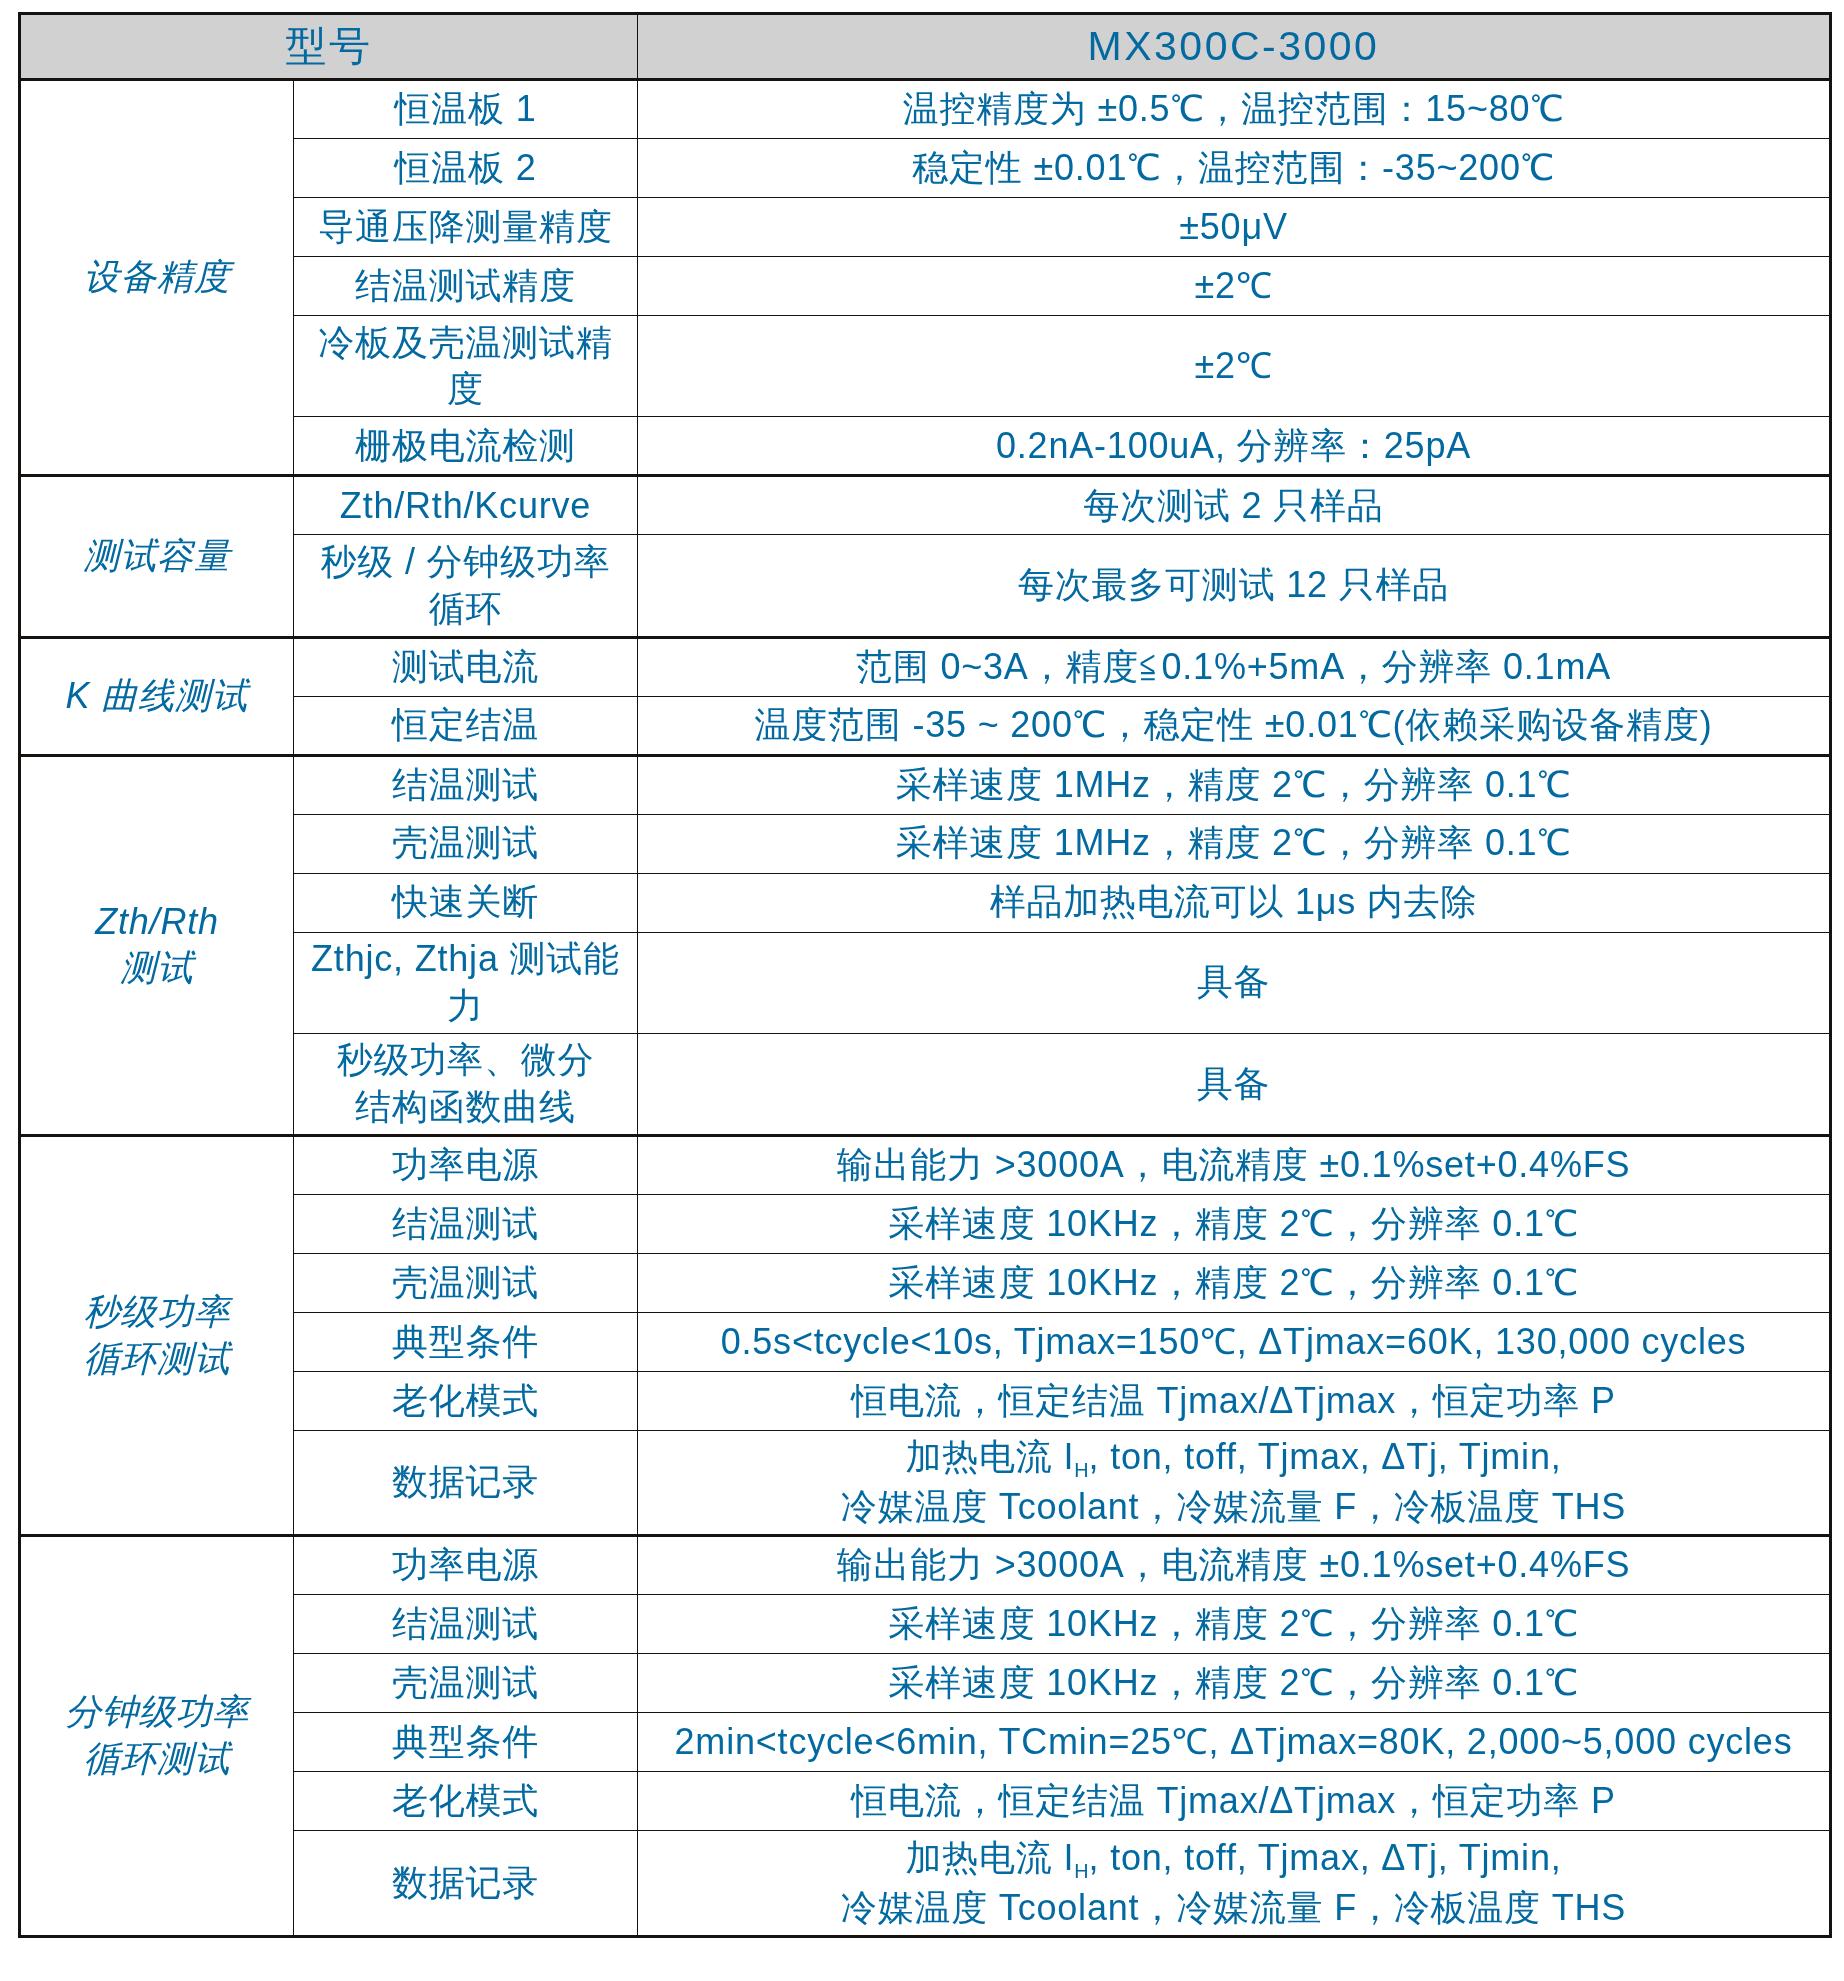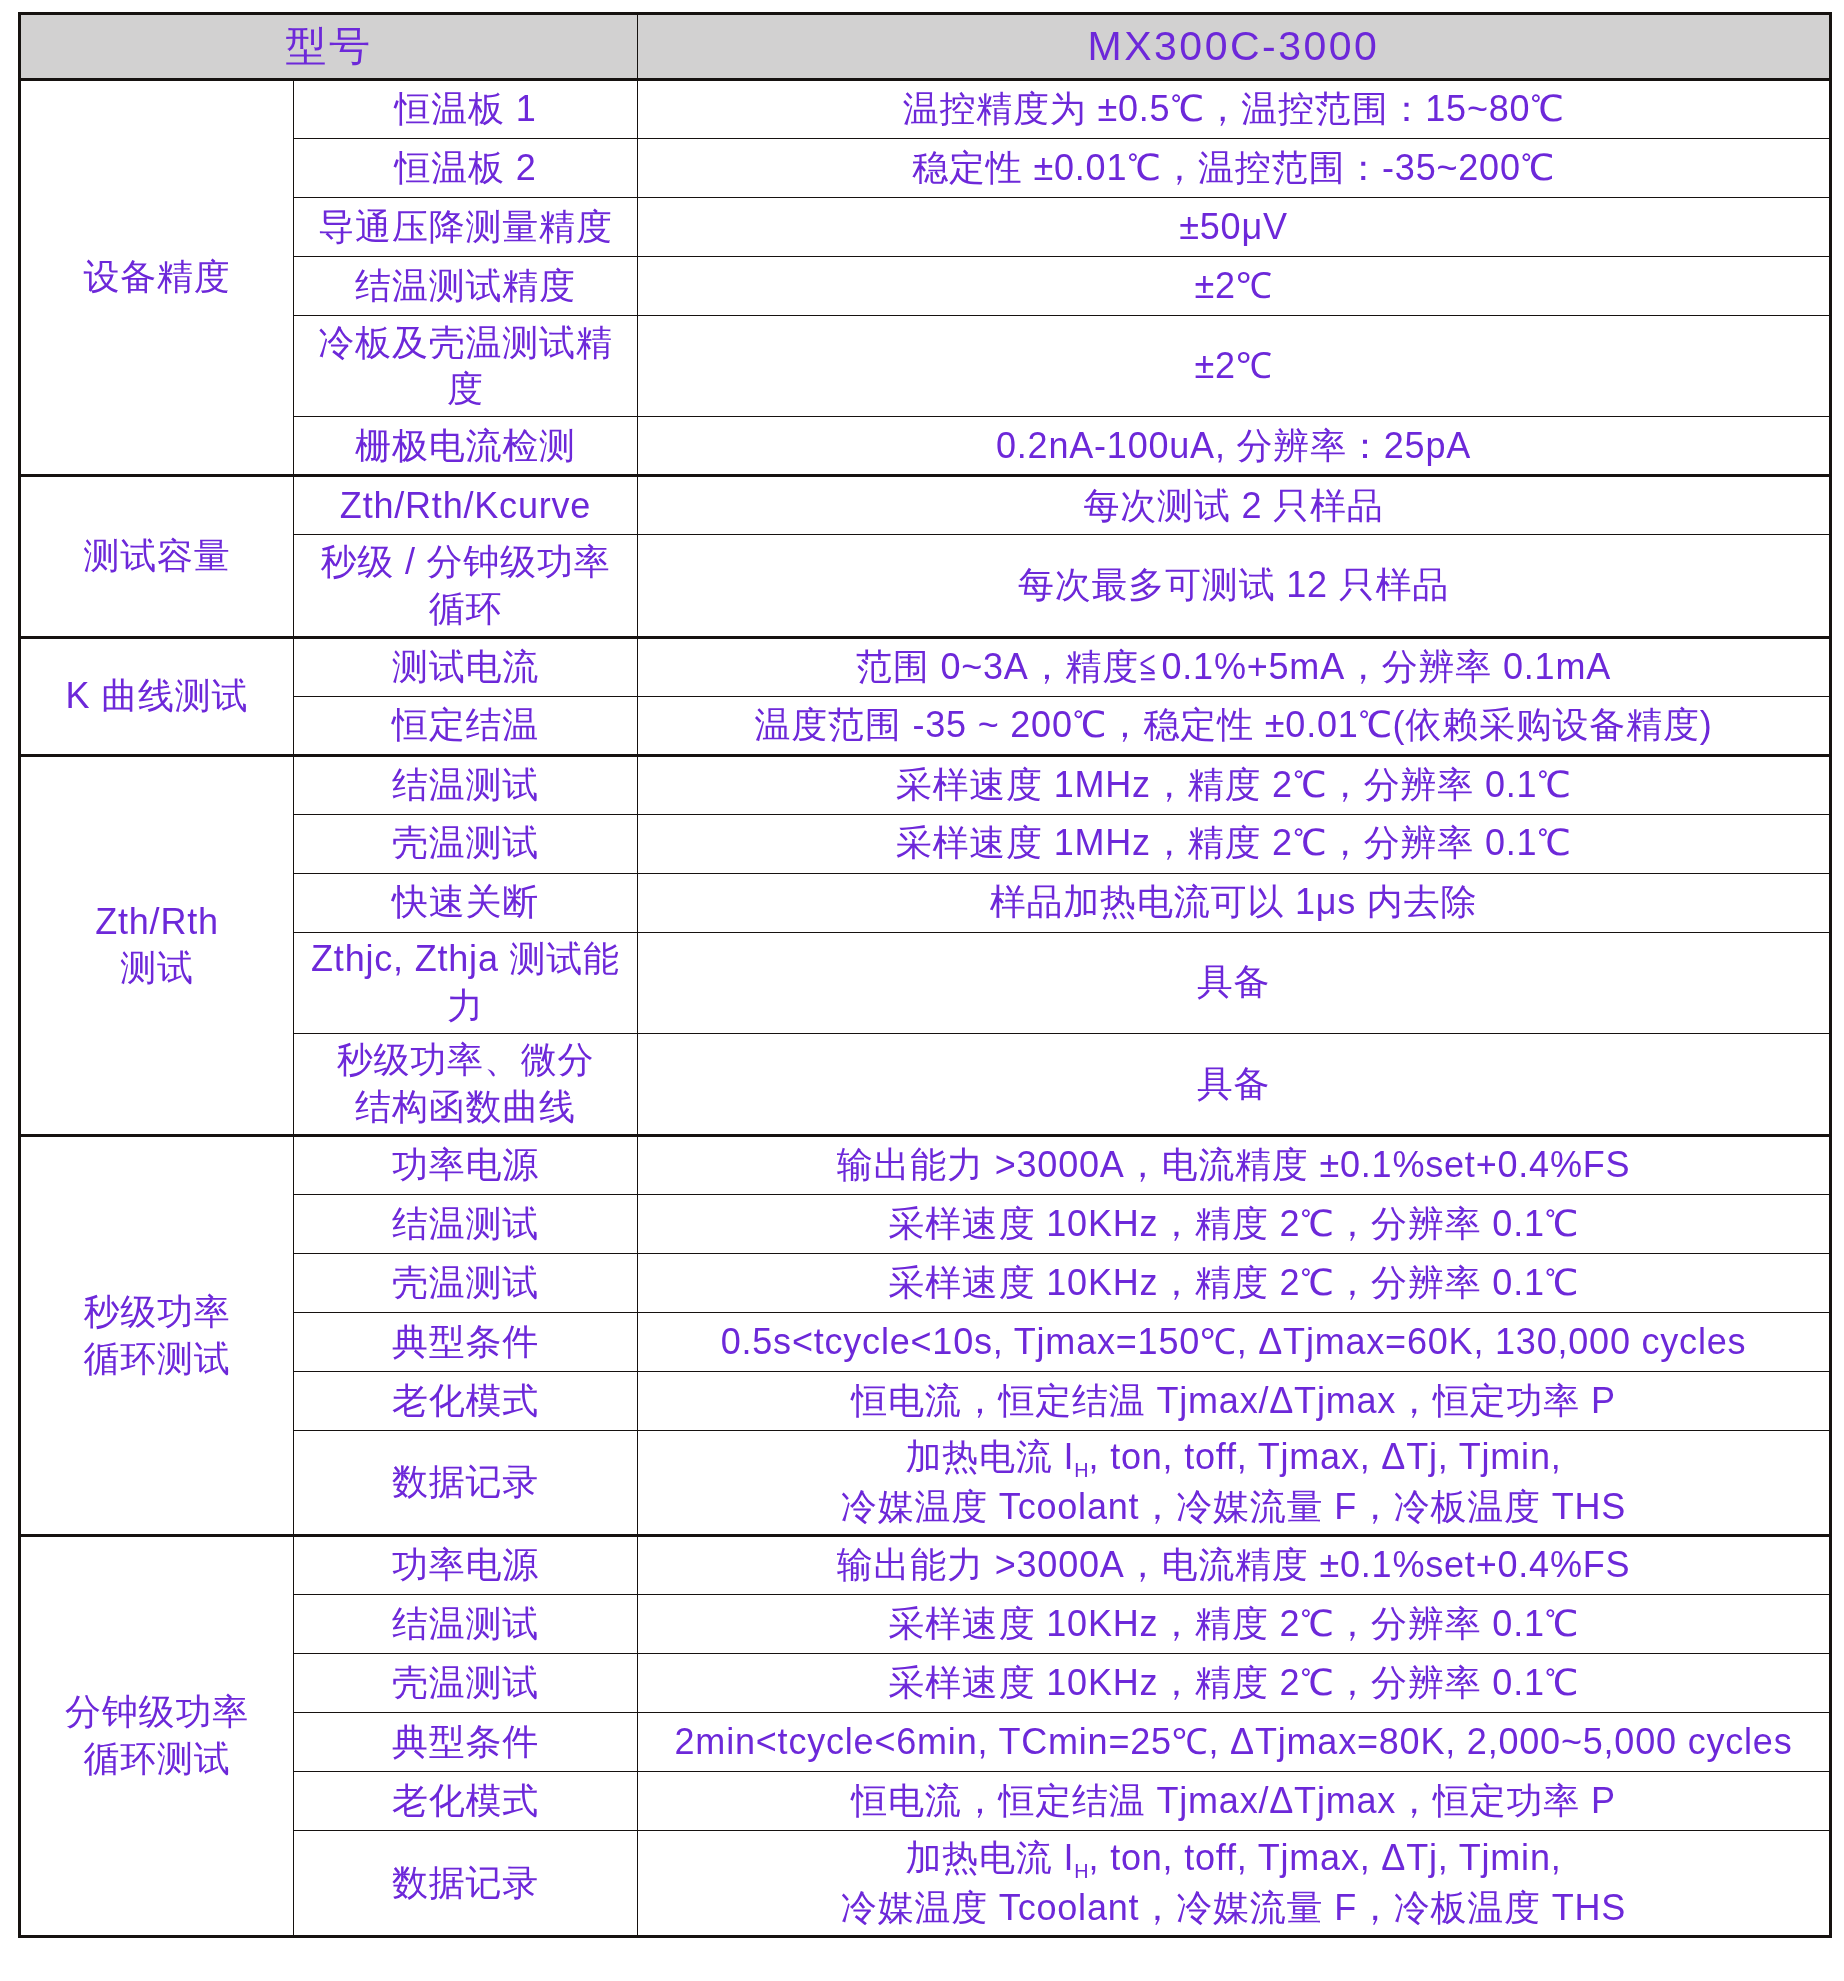--- a/index.html
+++ b/index.html
@@ -2,21 +2,21 @@
 <html lang="zh" style="font-size:13px"><head>
 <meta charset="utf-8">
 <style>
   html,body{margin:0;padding:0;background:#ffffff;}
   .page{
     width:1845px;
     height:1963px;
     box-sizing:border-box;
     background:#ffffff;
     font-family:"Liberation Sans", sans-serif;
-    color:#6d28d9;
+    color:#0369a1;
     padding:12.3px 16.4px 0 18px;
     position:relative;
   }
   table.spec{
     border-collapse:collapse;
     width:1810px;
     table-layout:fixed;
     border:3.3px solid #161210;
   }
   table.spec td{
@@ -38,20 +38,21 @@
     background:#d2d1d1;
     font-size:41px;
     letter-spacing:2.5px;
     border-bottom:3.3px solid #161210;
   }
   tr.g-start td{border-top:3.3px solid #161210;}
   td.group{
     font-size:44px;
     letter-spacing:1.6px;
     line-height:1.35;
+    font-style:italic;
   }
   td.param{font-size:35px;}
   td.value{font-size:36px;}
   sub.subH{
     font-size:0.55em;
     vertical-align:sub;
     letter-spacing:0;
   }
 </style>
 </head>

